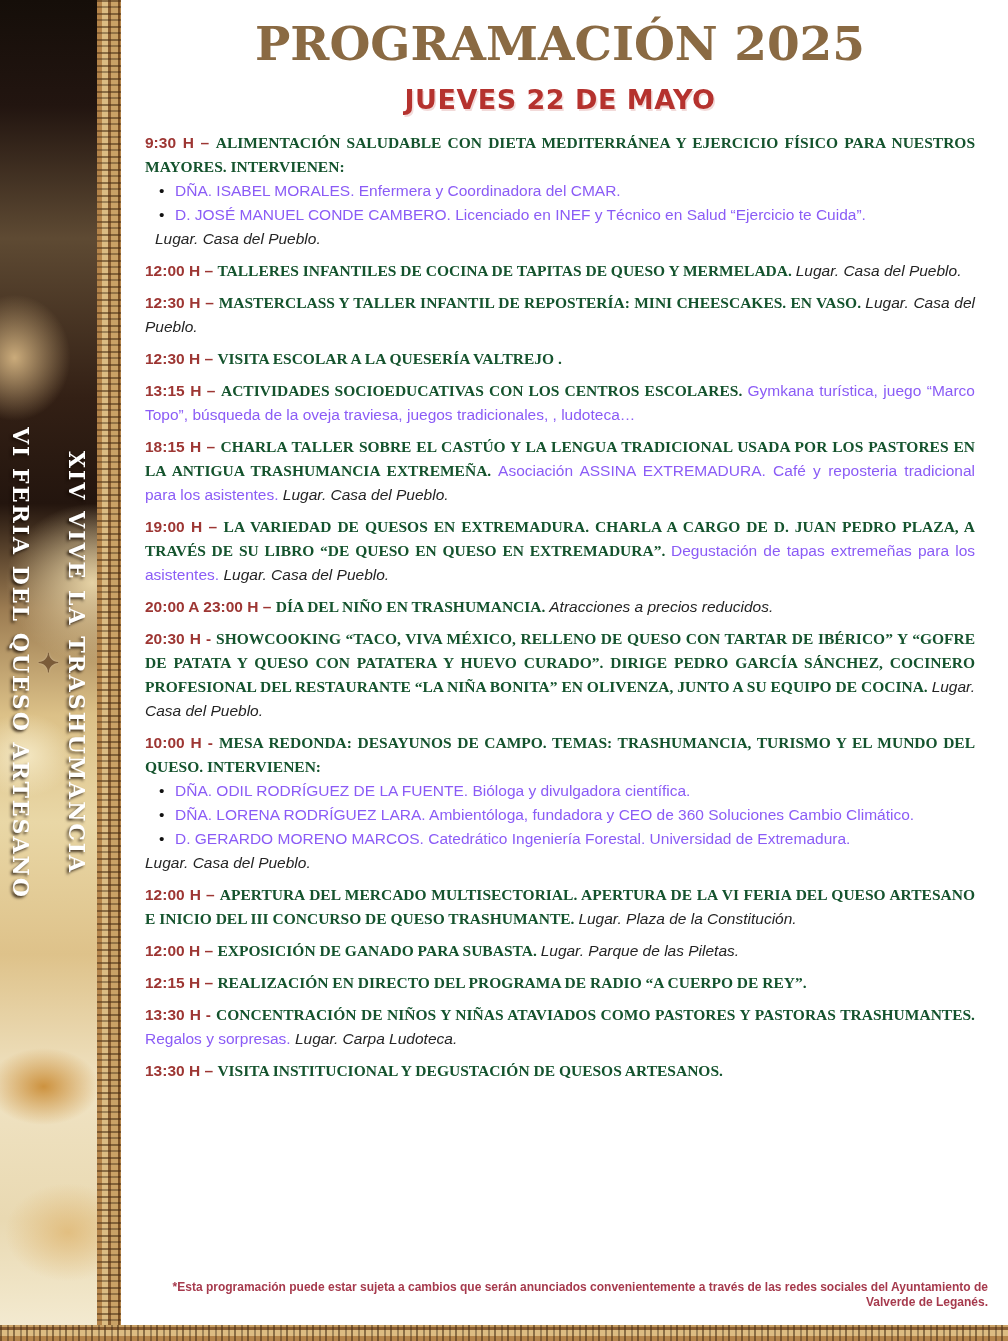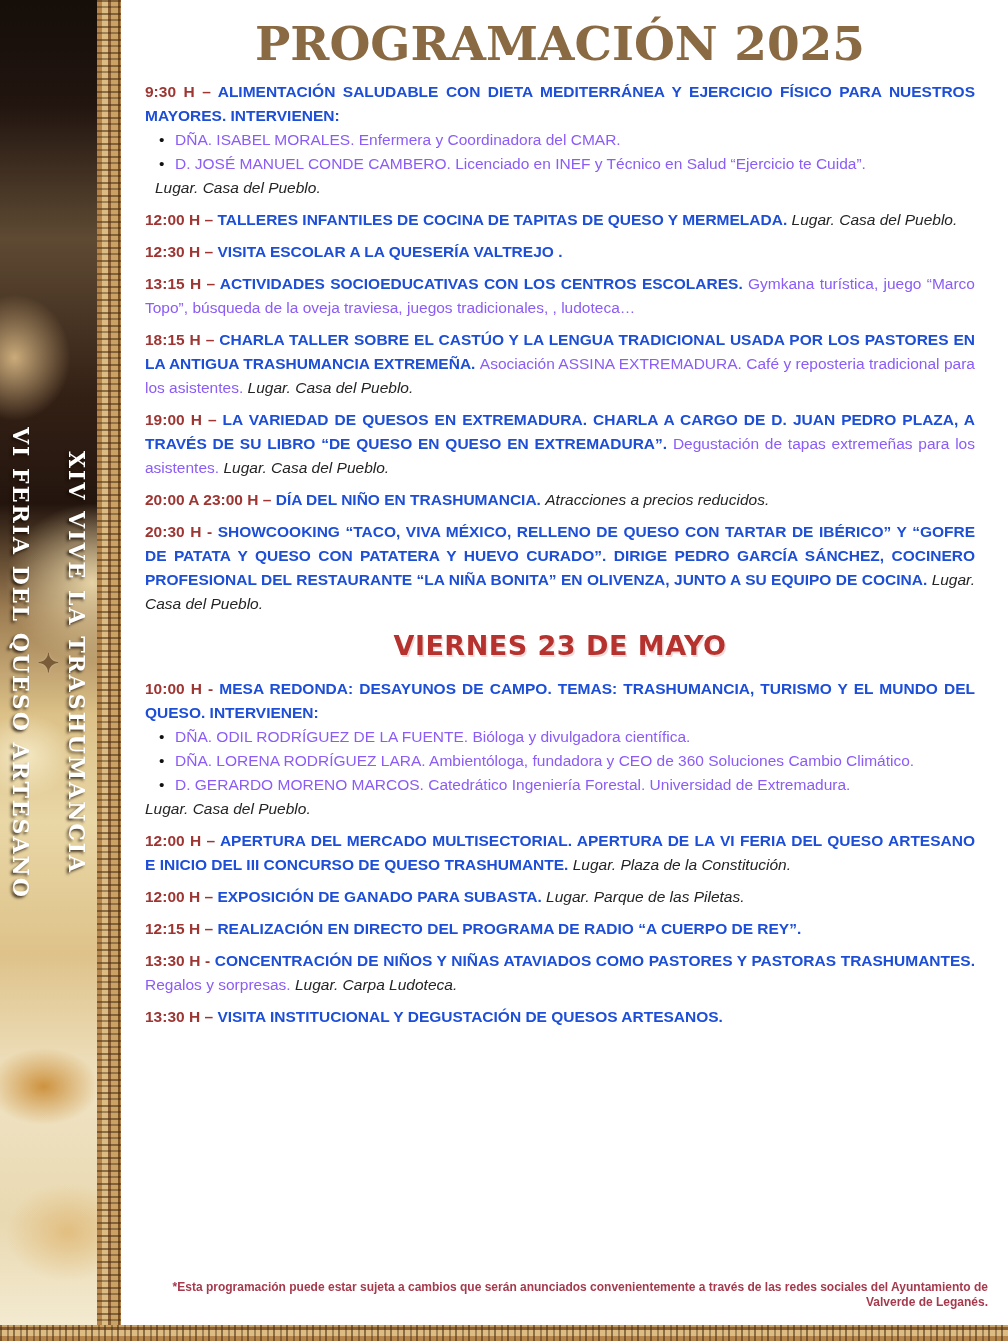--- a/index.html
+++ b/index.html
@@ -75,21 +75,21 @@
   .para{
     font-size:15.5px;line-height:24px;text-align:justify;color:#222;
   }
   .para.loc{padding-left:10px;text-align:left;}
   .bullet{
     font-size:15.5px;line-height:24px;text-align:left;color:#222;
     padding-left:30px;position:relative;
   }
   .bullet .dot{position:absolute;left:14px;top:0;color:#111;}
   .seg-time{font-weight:bold;color:var(--time-red);}
-  .seg-b{font-weight:bold;color:#1d4ed8;}
+  .seg-b{font-weight:bold;color:#14532d;font-family:Liberation Serif, serif;}
   .seg-r{color:#8b5cf6;}
   .seg-i{font-style:italic;color:#242424;}
   .footer-note{
     position:absolute;left:24px;right:20px;bottom:14px;
     font-size:12px;font-weight:bold;color:var(--footer-red);
     line-height:1.3;text-align:right;
   }
 </style>
 </head>
 <body>
@@ -102,28 +102,32 @@
   </div>
 </aside>
 
 <div class="burlap burlap-v"></div>
 <div class="burlap-h"></div>
 
 <main class="content">
   <h1 class="poster-title">PROGRAMACIÓN 2025</h1>
   <div id="days-container">
       <section class="day">
+        <h2 class="day-title">JUEVES 22 DE MAYO</h2>
         <div class="event">
           <p class="para"><span class="seg-time">9:30 H – </span><span class="seg-b">ALIMENTACIÓN SALUDABLE CON DIETA MEDITERRÁNEA Y EJERCICIO FÍSICO PARA NUESTROS MAYORES. INTERVIENEN:</span></p>
           <div class="bullet"><span class="dot">•</span><span class="seg-r">DÑA. ISABEL MORALES. Enfermera y Coordinadora del CMAR.</span></div>
           <div class="bullet"><span class="dot">•</span><span class="seg-r">D. JOSÉ MANUEL CONDE CAMBERO. Licenciado en INEF y Técnico en Salud “Ejercicio te Cuida”.</span></div>
           <p class="para loc"><span class="seg-i">Lugar. Casa del Pueblo.</span></p>
         </div>
         <div class="event">
           <p class="para"><span class="seg-time">12:00 H – </span><span class="seg-b">TALLERES INFANTILES DE COCINA DE TAPITAS DE QUESO Y MERMELADA. </span><span class="seg-i">Lugar. Casa del Pueblo.</span></p>
+        </div>
+        <div class="event">
+          <p class="para"><span class="seg-time">12:30 H – </span><span class="seg-b">MASTERCLASS Y TALLER INFANTIL DE REPOSTERÍA: MINI CHEESCAKES. EN VASO. </span><span class="seg-i">Lugar. Casa del Pueblo.</span></p>
         </div>
         <div class="event">
           <p class="para"><span class="seg-time">12:30 H – </span><span class="seg-b">VISITA ESCOLAR A LA QUESERÍA VALTREJO .</span></p>
         </div>
         <div class="event">
           <p class="para"><span class="seg-time">13:15 H – </span><span class="seg-b">ACTIVIDADES SOCIOEDUCATIVAS CON LOS CENTROS ESCOLARES. </span><span class="seg-r">Gymkana turística, juego “Marco Topo”, búsqueda de la oveja traviesa, juegos tradicionales, , ludoteca…</span></p>
         </div>
         <div class="event">
           <p class="para"><span class="seg-time">18:15 H – </span><span class="seg-b">CHARLA TALLER SOBRE EL CASTÚO Y LA LENGUA TRADICIONAL USADA POR LOS PASTORES EN LA ANTIGUA TRASHUMANCIA EXTREMEÑA. </span><span class="seg-r">Asociación ASSINA EXTREMADURA. Café y reposteria tradicional para los asistentes. </span><span class="seg-i">Lugar. Casa del Pueblo.</span></p>
         </div>
@@ -131,21 +135,20 @@
           <p class="para"><span class="seg-time">19:00 H – </span><span class="seg-b">LA VARIEDAD DE QUESOS EN EXTREMADURA. CHARLA A CARGO DE D. JUAN PEDRO PLAZA, A TRAVÉS DE SU LIBRO “DE QUESO EN QUESO EN EXTREMADURA”. </span><span class="seg-r">Degustación de tapas extremeñas para los asistentes. </span><span class="seg-i">Lugar. Casa del Pueblo.</span></p>
         </div>
         <div class="event">
           <p class="para"><span class="seg-time">20:00 A 23:00 H – </span><span class="seg-b">DÍA DEL NIÑO EN TRASHUMANCIA. </span><span class="seg-i">Atracciones a precios reducidos.</span></p>
         </div>
         <div class="event">
           <p class="para"><span class="seg-time">20:30 H - </span><span class="seg-b">SHOWCOOKING “TACO, VIVA MÉXICO, RELLENO DE QUESO CON TARTAR DE IBÉRICO” Y “GOFRE DE PATATA Y QUESO CON PATATERA Y HUEVO CURADO”.  DIRIGE PEDRO GARCÍA SÁNCHEZ, COCINERO PROFESIONAL DEL RESTAURANTE “LA NIÑA BONITA” EN OLIVENZA, JUNTO A SU EQUIPO DE COCINA. </span><span class="seg-i">Lugar. Casa del Pueblo.</span></p>
         </div>
       </section>
       <section class="day">
-        <h2 class="day-title">VIERNES 23 DE MAYO</h2>
         <div class="event">
           <p class="para"><span class="seg-time">10:00 H - </span><span class="seg-b">MESA REDONDA: DESAYUNOS DE CAMPO. TEMAS: TRASHUMANCIA, TURISMO Y EL MUNDO DEL QUESO. INTERVIENEN:</span></p>
           <div class="bullet"><span class="dot">•</span><span class="seg-r">DÑA. ODIL RODRÍGUEZ DE LA FUENTE. Bióloga y divulgadora científica.</span></div>
           <div class="bullet"><span class="dot">•</span><span class="seg-r">DÑA. LORENA RODRÍGUEZ LARA. Ambientóloga, fundadora y CEO de 360 Soluciones Cambio Climático.</span></div>
           <div class="bullet"><span class="dot">•</span><span class="seg-r">D. GERARDO MORENO MARCOS. Catedrático Ingeniería Forestal. Universidad de Extremadura.</span></div>
           <p class="para"><span class="seg-i">Lugar. Casa del Pueblo.</span></p>
         </div>
         <div class="event">
           <p class="para"><span class="seg-time">12:00 H – </span><span class="seg-b">APERTURA DEL MERCADO MULTISECTORIAL. APERTURA DE LA VI FERIA DEL QUESO ARTESANO E INICIO DEL III CONCURSO DE QUESO TRASHUMANTE. </span><span class="seg-i">Lugar. Plaza de la Constitución.</span></p>
         </div>

